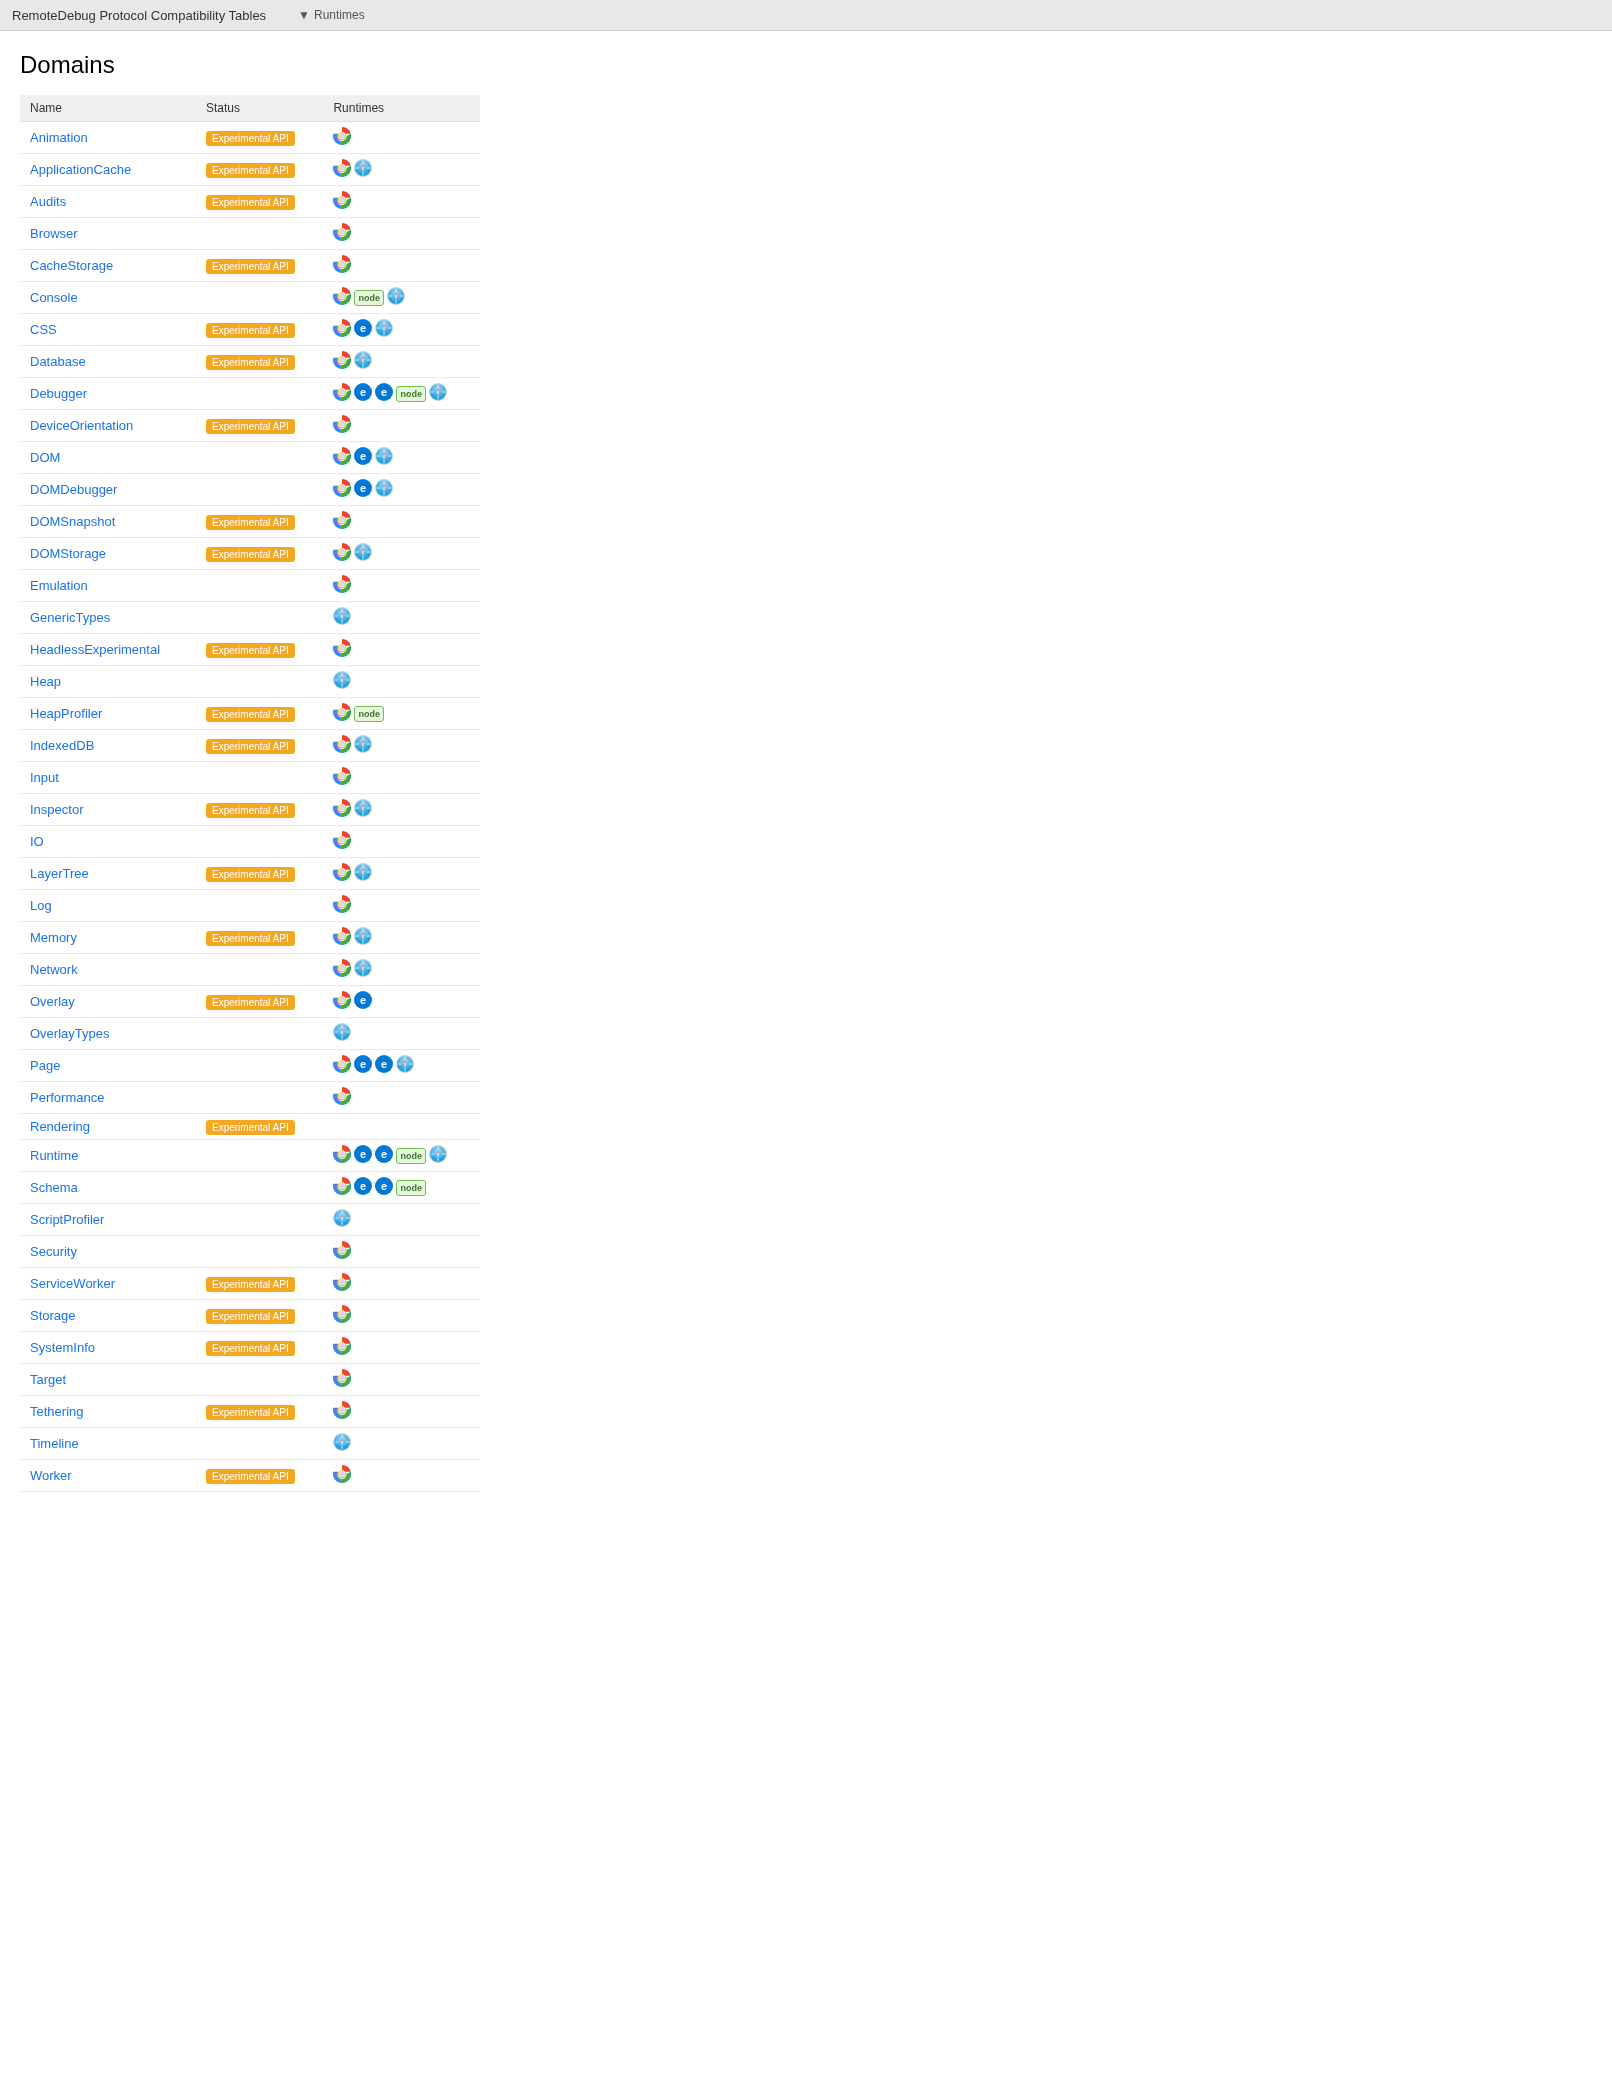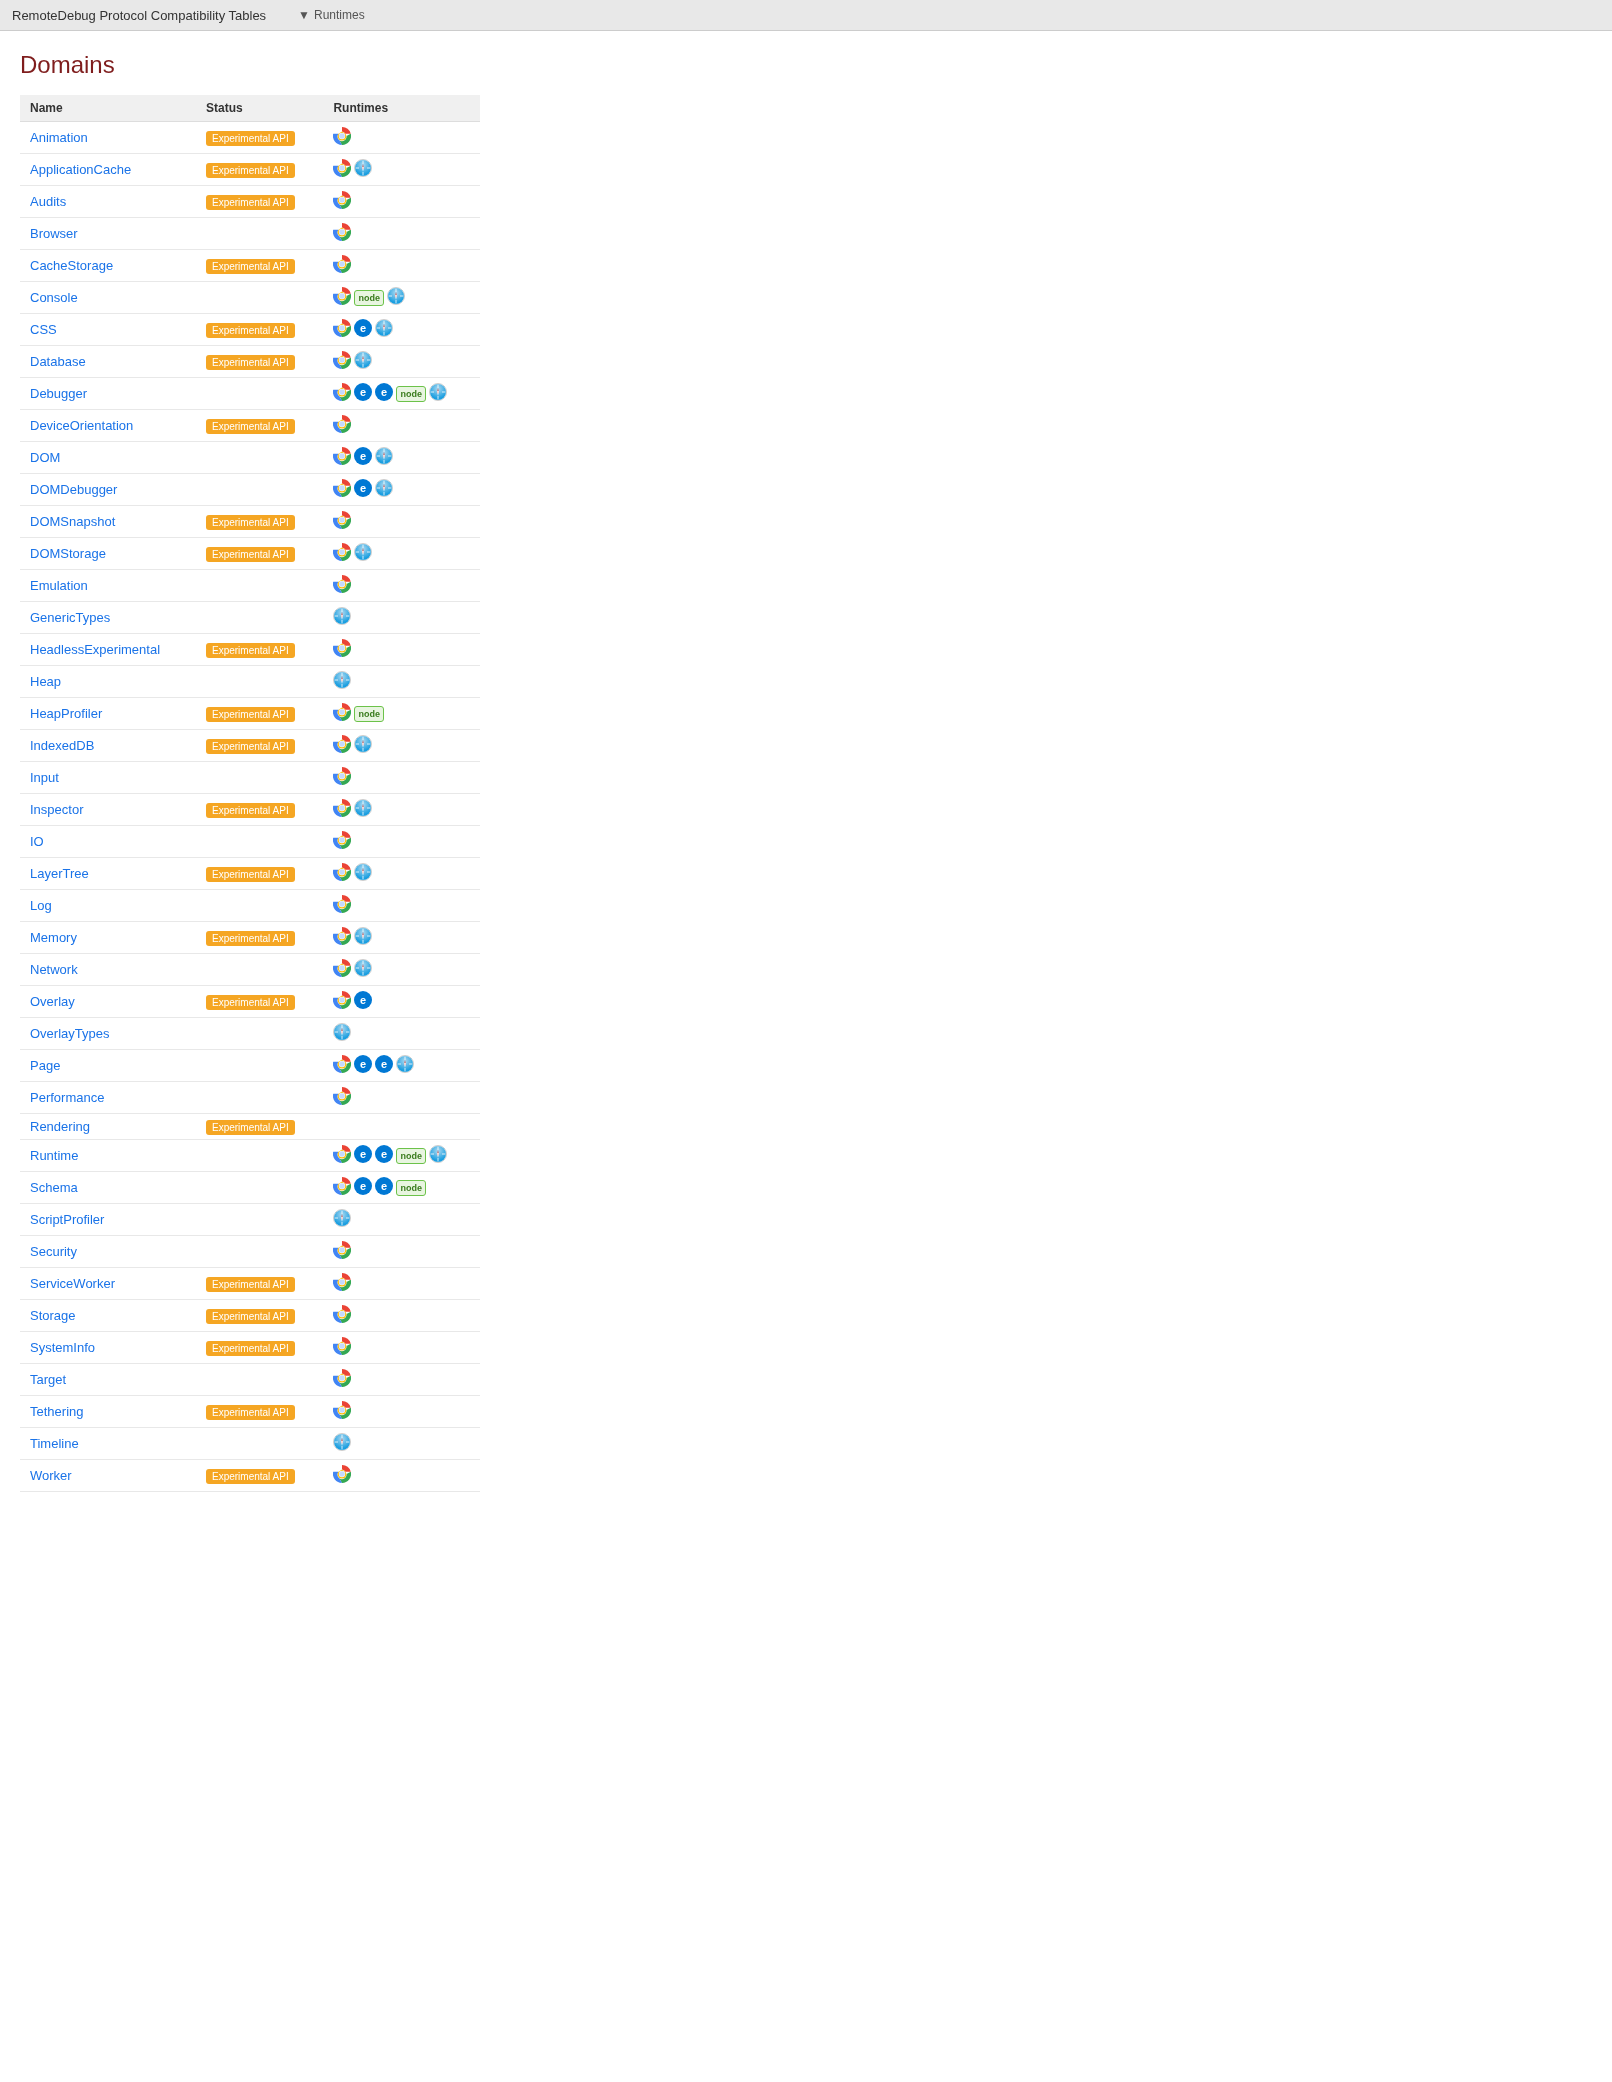--- a/index.html
+++ b/index.html
@@ -32,37 +32,37 @@
     .page-content {
       padding: 20px 20px;
       background: #fff;
       min-height: calc(100vh - 30px);
     }
     
     h1 {
       font-size: 24px;
       font-weight: normal;
       margin-bottom: 16px;
-      color: #7f1d1d;
+      color: #000000;
     }
     
     table {
       border-collapse: collapse;
       width: 460px;
     }
     
     thead tr {
       background: #f0f0f0;
     }
     
     th {
       text-align: left;
       padding: 6px 10px;
       font-size: 12px;
-      font-weight: 700;
+      font-weight: 400;
       color: #333;
       border-bottom: 1px solid #ddd;
     }
     
     td {
       padding: 5px 10px;
       border-bottom: 1px solid #e8e8e8;
       vertical-align: middle;
     }
     

